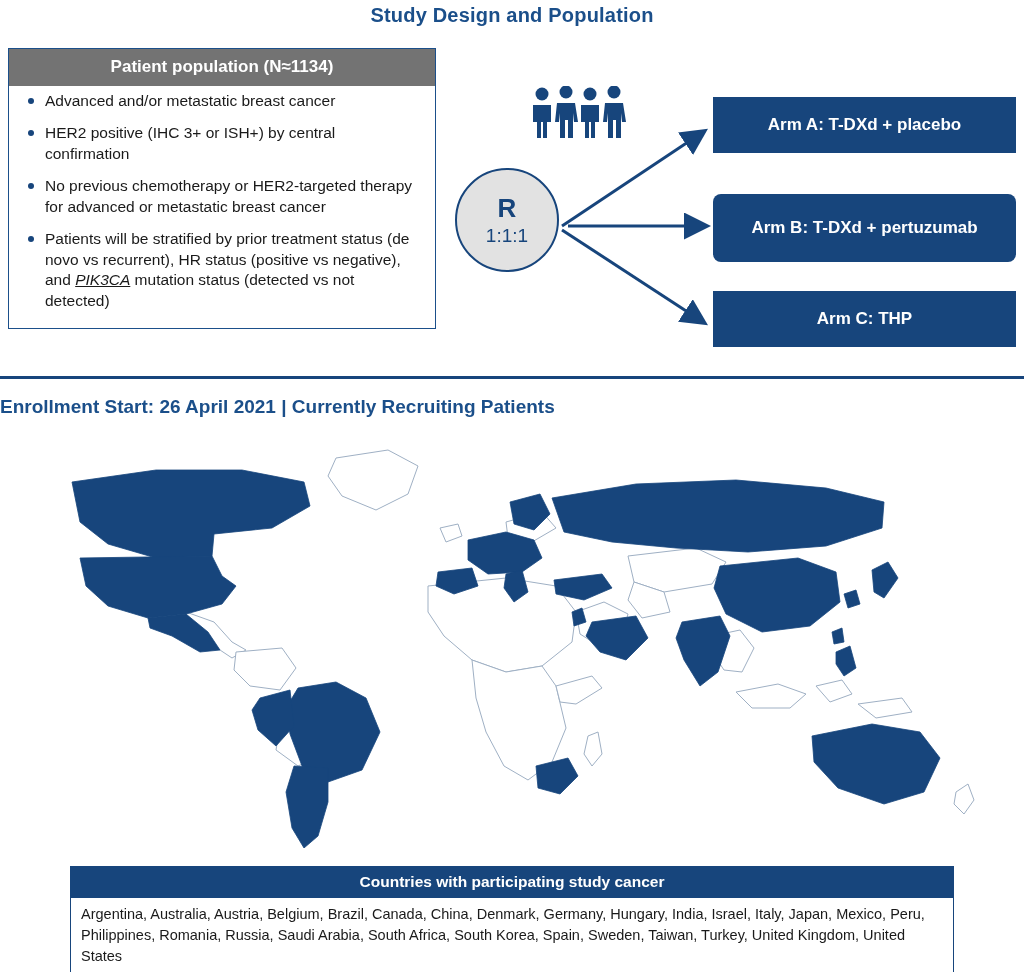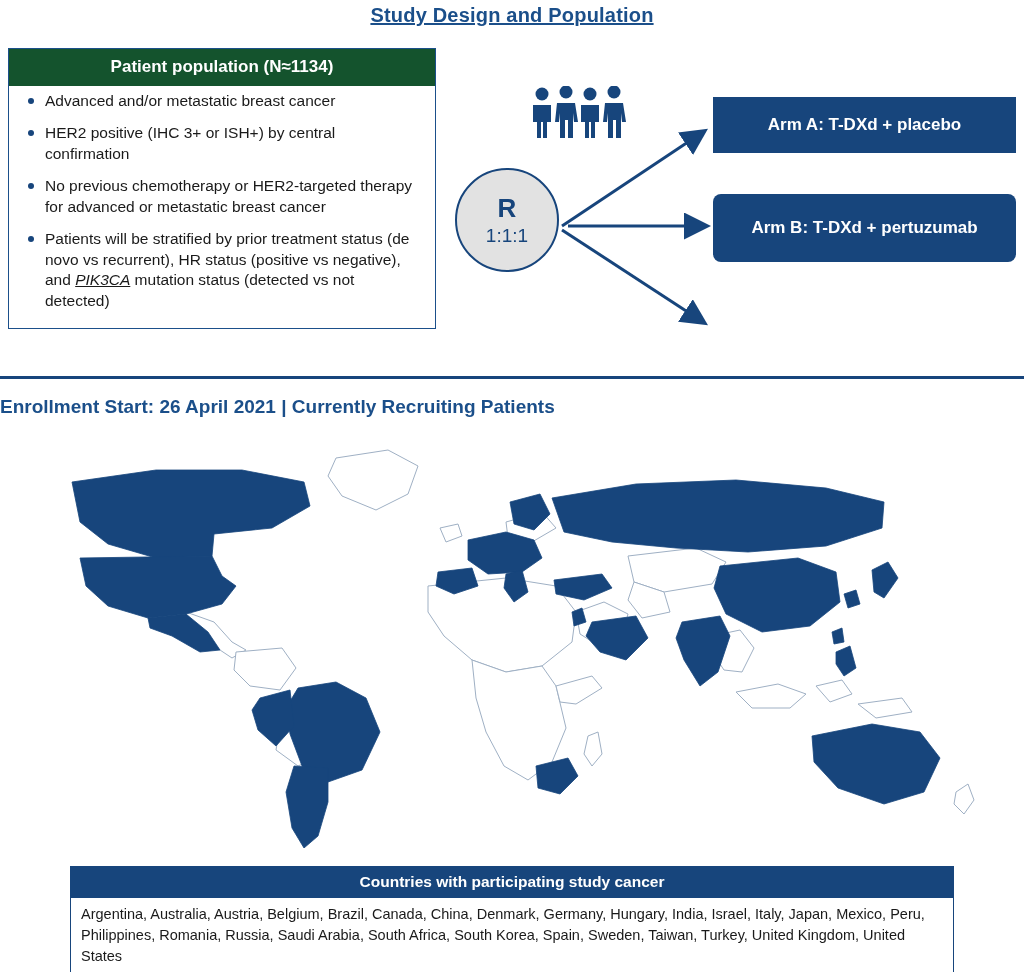--- a/index.html
+++ b/index.html
@@ -25,35 +25,34 @@
   #slide-title {
     position: absolute;
     top: 4px;
     left: 0;
     width: 1024px;
     text-align: center;
     font-size: 20px;
     font-weight: bold;
     color: #1b4f8a;
     letter-spacing: 0.2px;
-    text-decoration: underline;
   }
 
   
   #population-box {
     position: absolute;
     left: 8px;
     top: 48px;
     width: 428px;
     border: 1px solid #1b4f8a;
     box-sizing: border-box;
     background: #ffffff;
   }
   #population-header {
-    background: #14532d;
+    background: #737373;
     color: #ffffff;
     font-size: 17px;
     font-weight: bold;
     text-align: center;
     padding: 8px 4px 9px 4px;
   }
   #population-list {
     list-style: none;
     margin: 0;
     padding: 5px 14px 14px 10px;
@@ -240,20 +239,21 @@
         <path d="M0,0 L9,4.5 L0,9 z" fill="#17457c"></path>
       </marker>
     </defs>
     <line x1="14" y1="126" x2="155" y2="32" stroke="#17457c" stroke-width="3" marker-end="url(#ah)"></line>
     <line x1="20" y1="126" x2="157" y2="126" stroke="#17457c" stroke-width="3" marker-end="url(#ah)"></line>
     <line x1="14" y1="130" x2="155" y2="222" stroke="#17457c" stroke-width="3" marker-end="url(#ah)"></line>
   </svg>
 
   <div class="arm-box" id="arm-a">Arm A: T-DXd + placebo</div>
   <div class="arm-box" id="arm-b">Arm B: T-DXd + pertuzumab</div>
+  <div class="arm-box" id="arm-c">Arm C: THP</div>
 
   <div id="section-divider"></div>
 
   <div id="enrollment-heading">Enrollment Start: 26 April 2021 | Currently Recruiting Patients</div>
 
   <div id="map-wrap">
     <svg id="world-map" viewBox="0 0 960 412">
       <g stroke="#9fb0c4" stroke-width="1" fill="#ffffff">
 
         <path d="M300 22 L352 14 L382 30 L372 58 L340 74 L306 60 L292 40 Z"></path>

